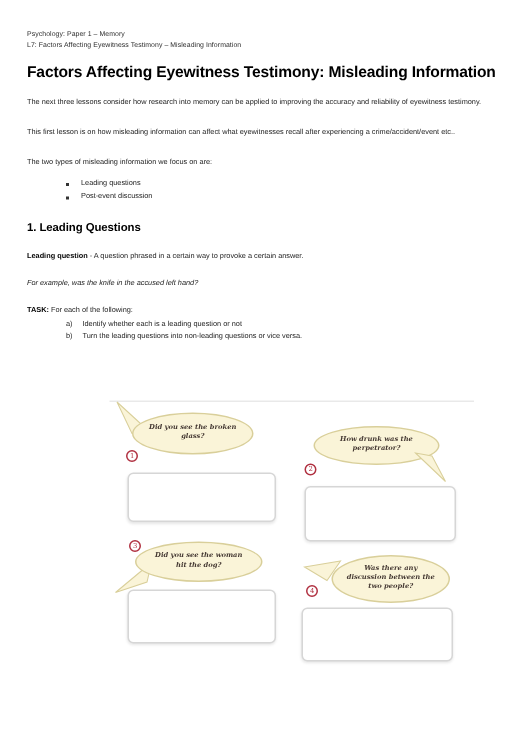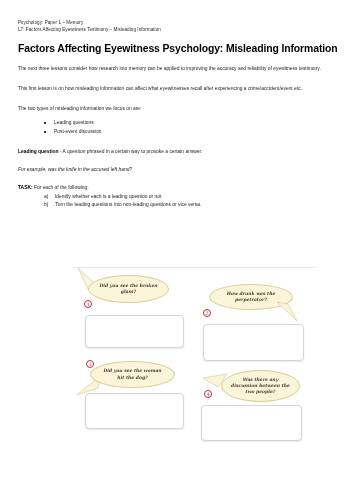--- a/index.html
+++ b/index.html
@@ -181,31 +181,32 @@
 
 <div class="page">
 
   <div class="doc">
 
     <div class="meta">
       <div>Psychology: Paper 1 – Memory</div>
       <div>L7: Factors Affecting Eyewitness Testimony – Misleading Information</div>
     </div>
 
-    <div class="title">Factors Affecting Eyewitness Psychology: Misleading Information</div>
+    <div class="title">Factors Affecting Eyewitness Testimony: Misleading Information</div>
 
     <div class="para">The next three lessons consider how research into memory can be applied to improving the accuracy and reliability of eyewitness testimony.</div>
     <div class="para tight">This first lesson is on how misleading information can affect what eyewitnesses recall after experiencing a crime/accident/event etc..</div>
     <div class="para tight">The two types of misleading information we focus on are:</div>
 
     <ul class="bullets">
       <li><span>Leading questions</span></li>
       <li><span>Post-event discussion</span></li>
     </ul>
 
+    <div class="section-heading">1. Leading Questions</div>
 
     <div class="definition"><b>Leading question</b><span> - A question phrased in a certain way to provoke a certain answer.</span></div>
 
     <div class="example">For example, was the knife in the accused left hand?</div>
 
     <div class="task"><b>TASK:</b><span> For each of the following:</span></div>
 
     <ol class="task-list">
       <li><span class="marker">a)</span><span>Identify whether each is a leading question or not</span></li>
       <li><span class="marker">b)</span><span>Turn the leading questions into non-leading questions or vice versa.</span></li>

